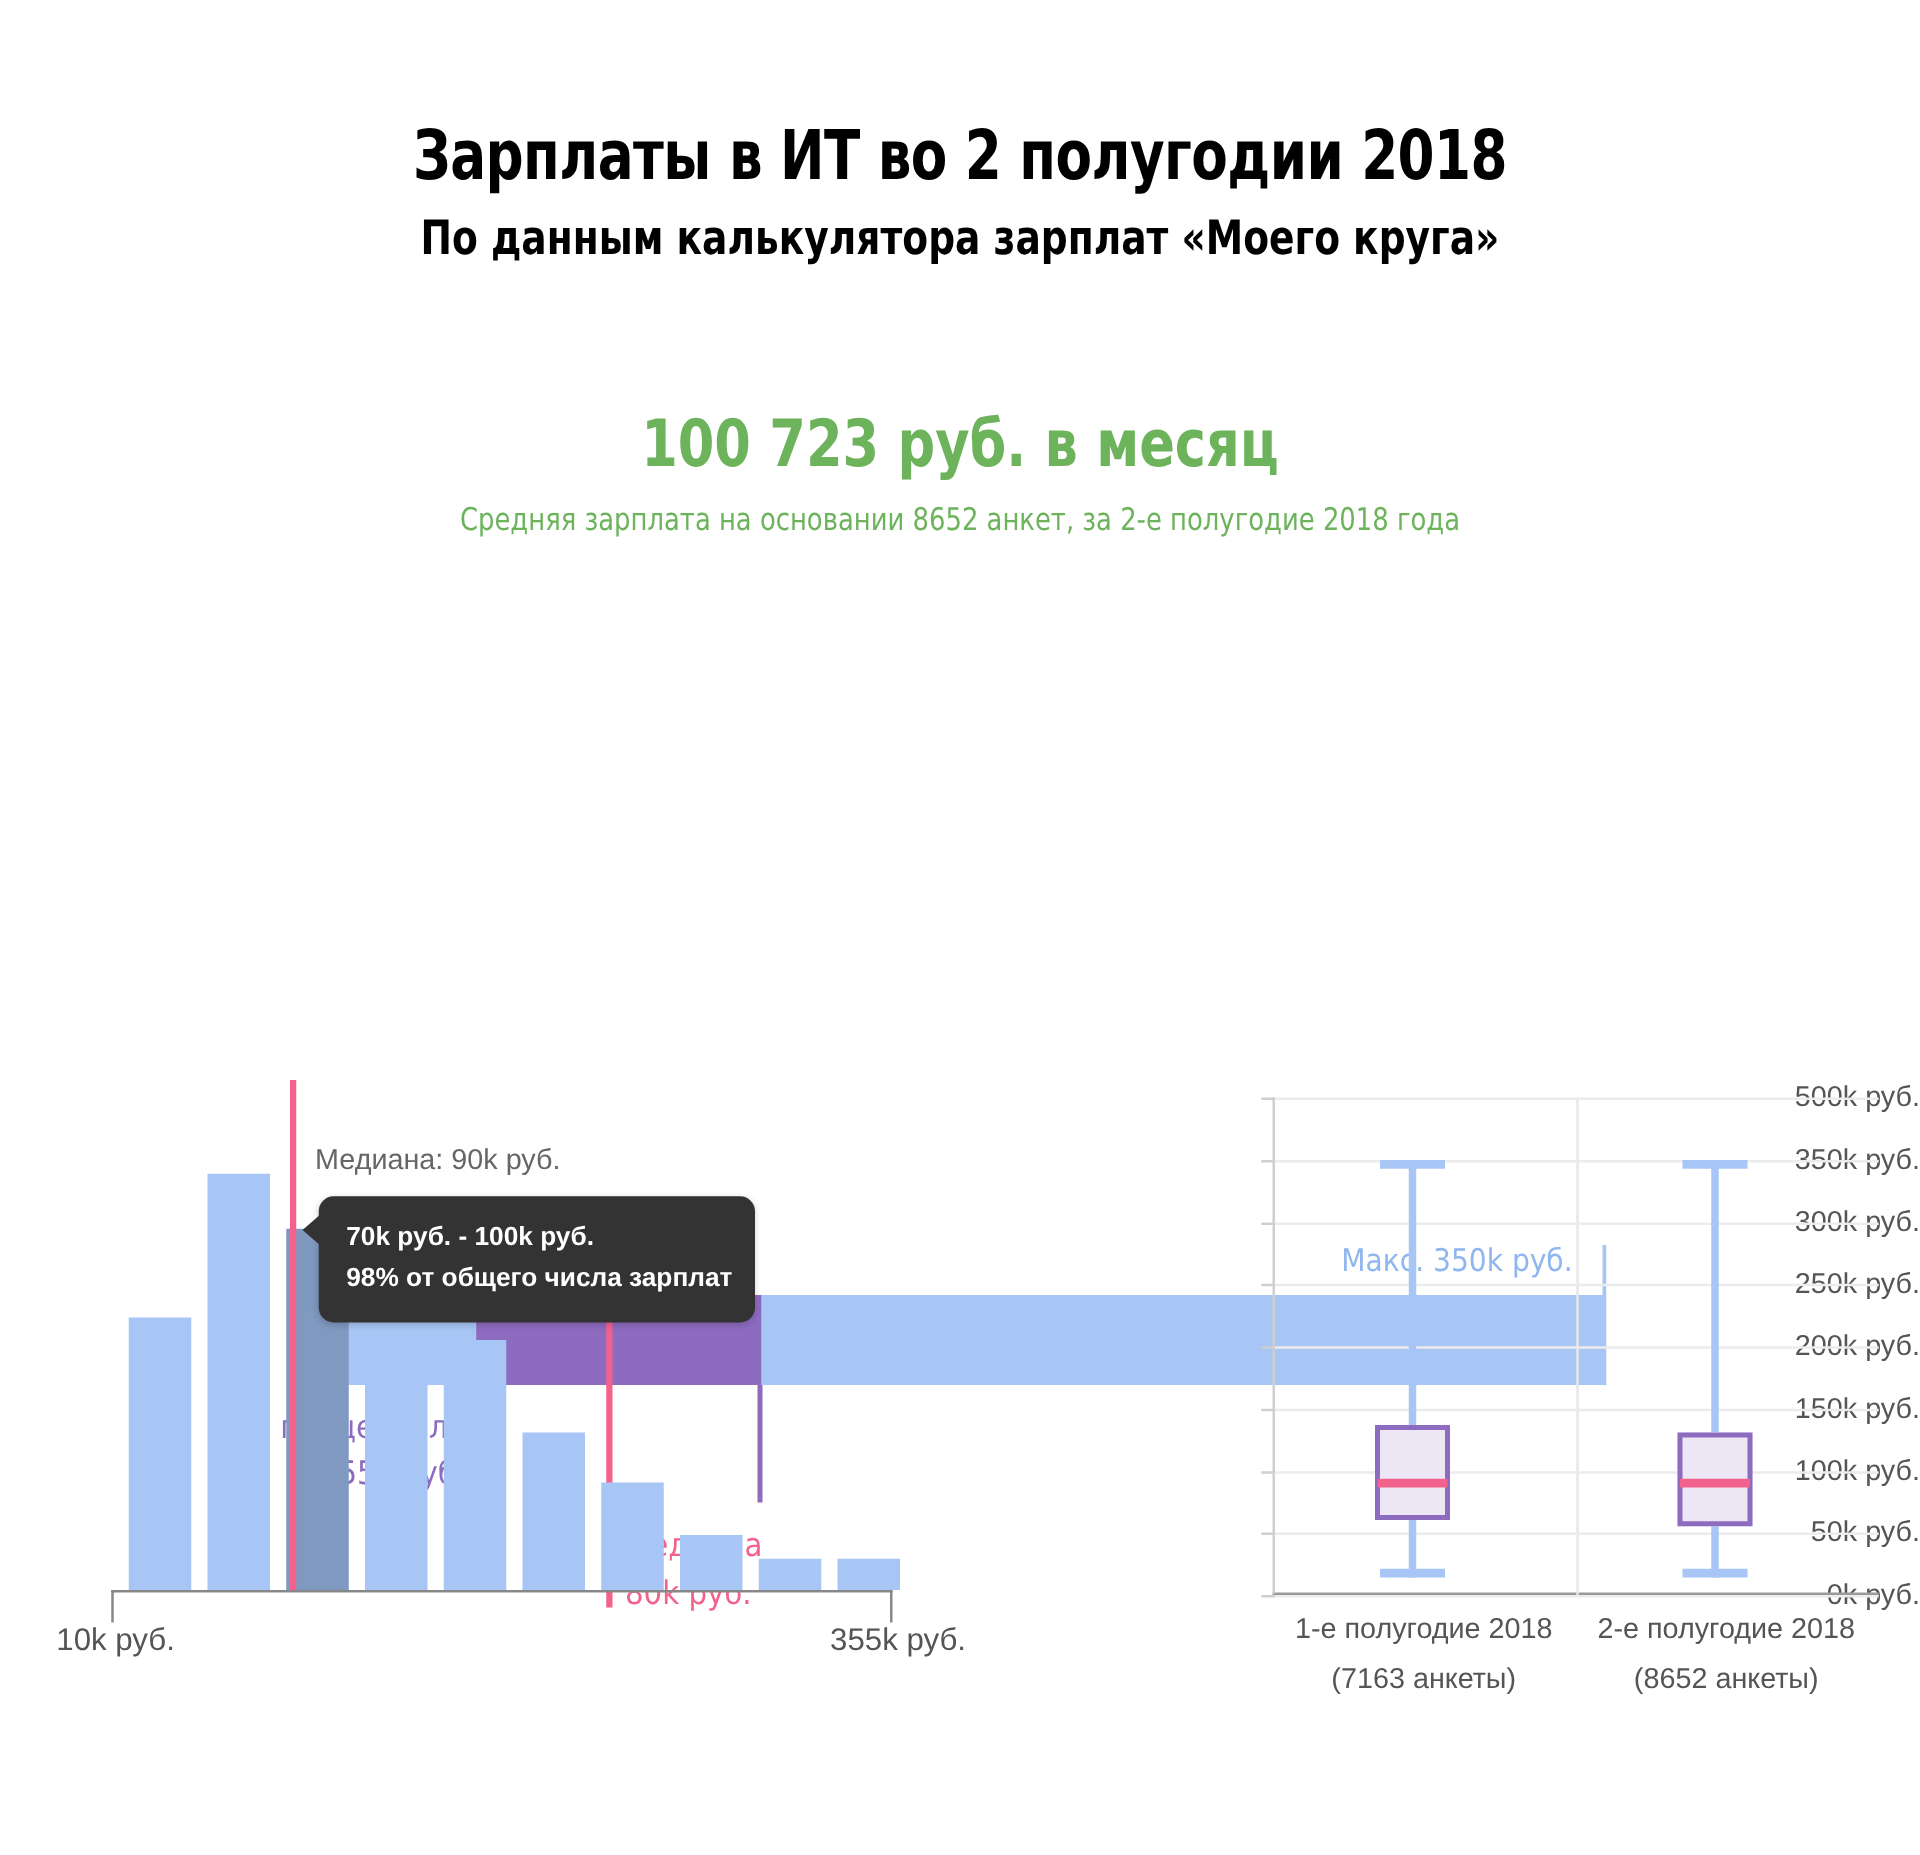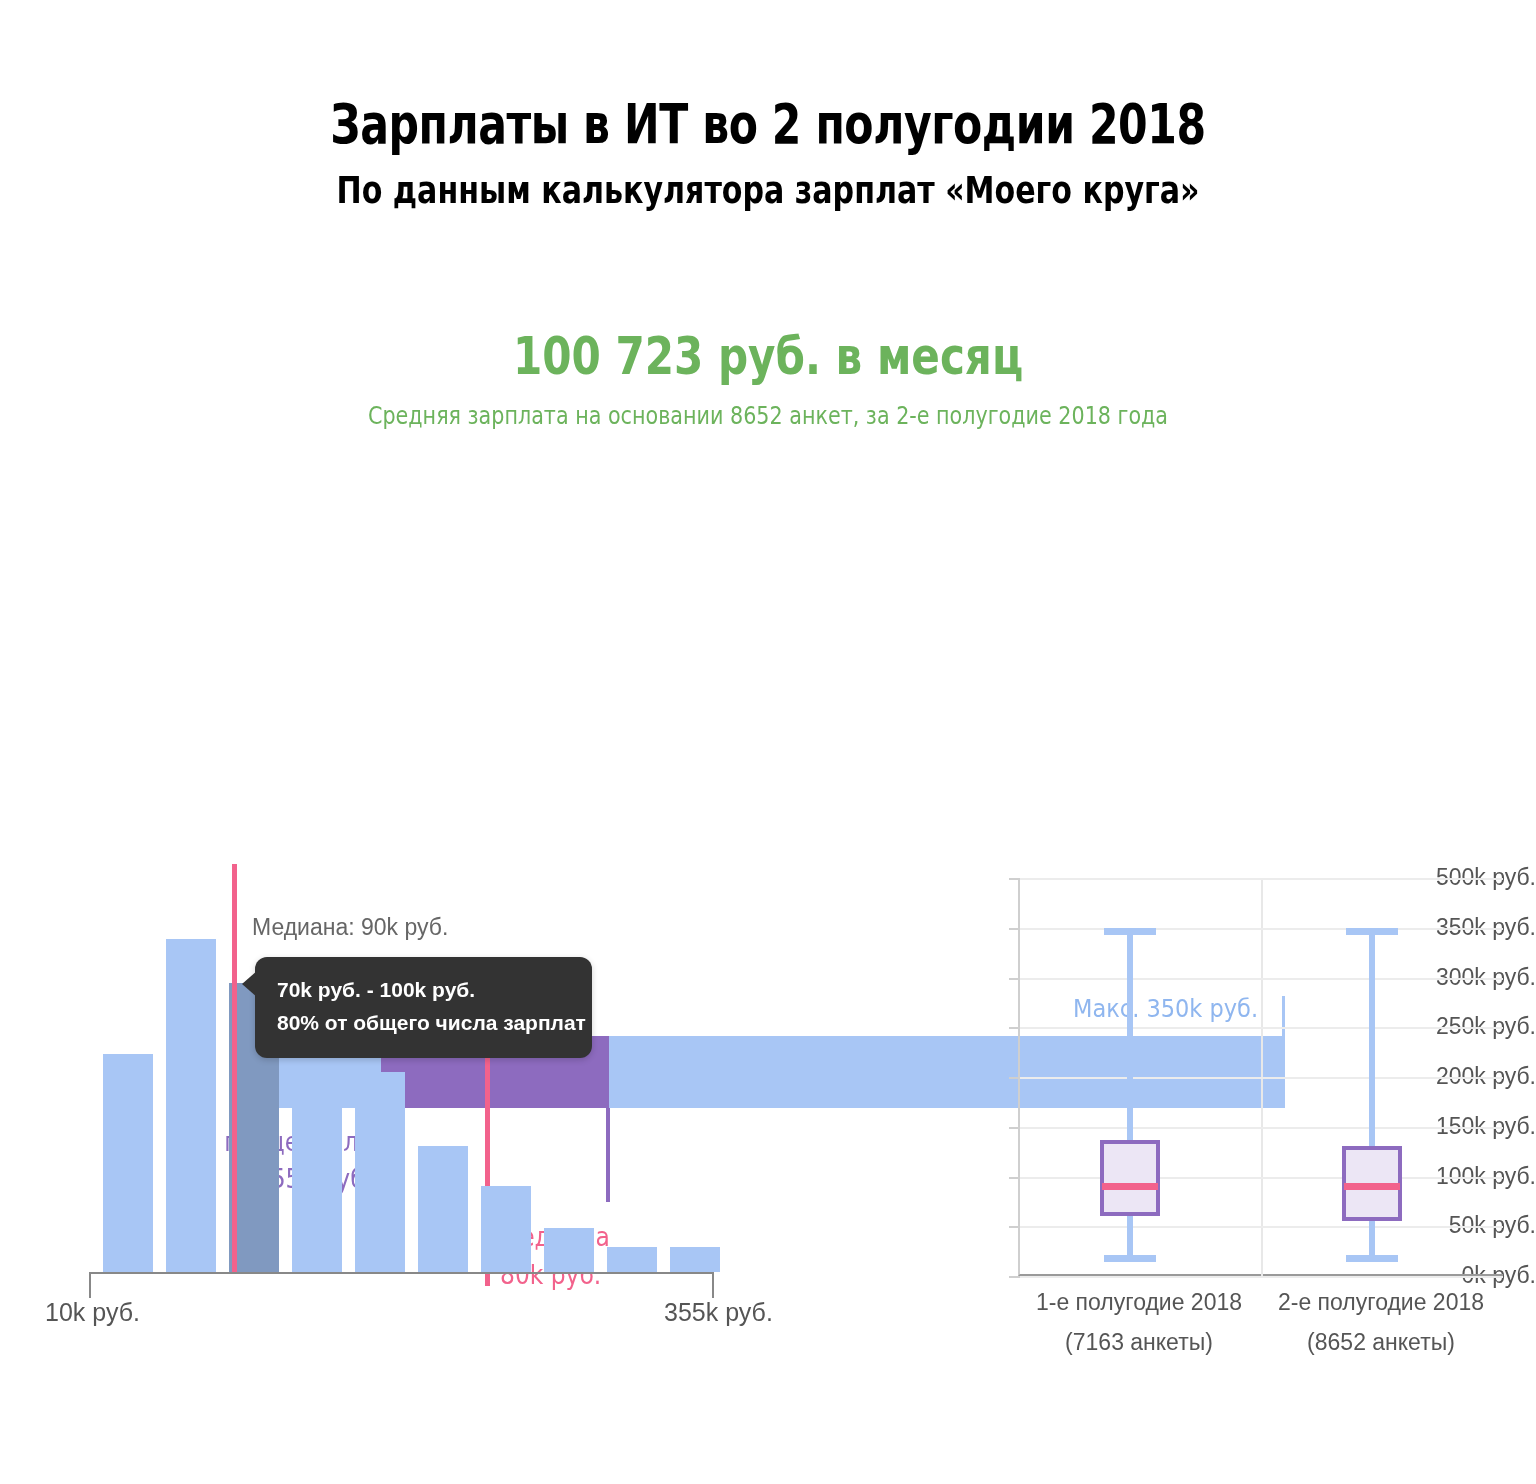--- a/index.html
+++ b/index.html
@@ -123,21 +123,21 @@
   .hist-median-label {
     position: absolute; left: 252px; top: 10px;
     font-size: 23px; color: #666666;
     font-family: "Liberation Sans", sans-serif;
     margin-top: 48px;
   }
 
   .tooltip {
     position: absolute; left: 255px; top: 101px;
     background: #333333; color: #ffffff;
-    border-radius: 12px; padding: 17px 6px 19px 22px;
+    border-radius: 12px; padding: 17px 18px 19px 22px;
     font-size: 21px; font-weight: bold; line-height: 1.55;
     font-family: "Liberation Sans", sans-serif;
     box-shadow: 0 2px 6px rgba(0,0,0,0.18);
   }
   .tooltip:after {
     content: ""; position: absolute; left: -13px; top: 14px;
     border-top: 13px solid transparent;
     border-bottom: 13px solid transparent;
     border-right: 15px solid #333333;
   }
@@ -253,21 +253,21 @@
       <div class="hbar" title="240k-275k" style="left: 544px; height: 44px; bottom: 4px;"></div>
       <div class="hbar" title="275k-310k" style="left: 607px; height: 25px; bottom: 4px;"></div>
       <div class="hbar" title="310k-355k" style="left: 670px; height: 25px; bottom: 4px;"></div>
     </div>
 
   <div class="hist-median-line"></div>
   <div class="hist-median-label">Медиана: 90k руб.</div>
 
   <div class="tooltip">
     <div>70k руб. - 100k руб.</div>
-    <div>80% от общего числа зарплат</div>
+    <div>98% от общего числа зарплат</div>
   </div>
 
   <div class="hist-axis"></div>
   <div class="hist-axis-labels">
     <div class="hx-left">10k руб.</div>
     <div class="hx-right">355k руб.</div>
   </div>
 </div>
 
 <div id="boxplot">

